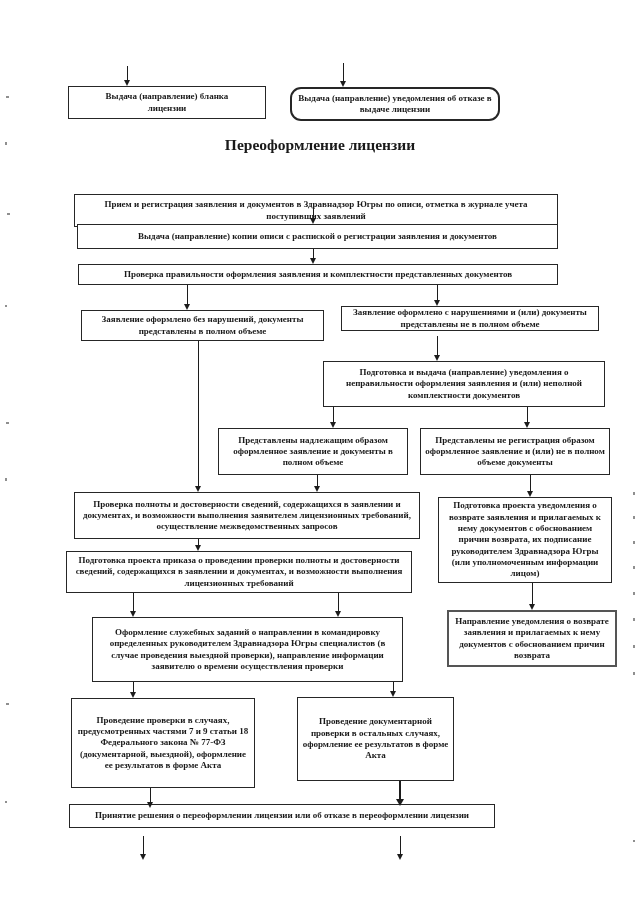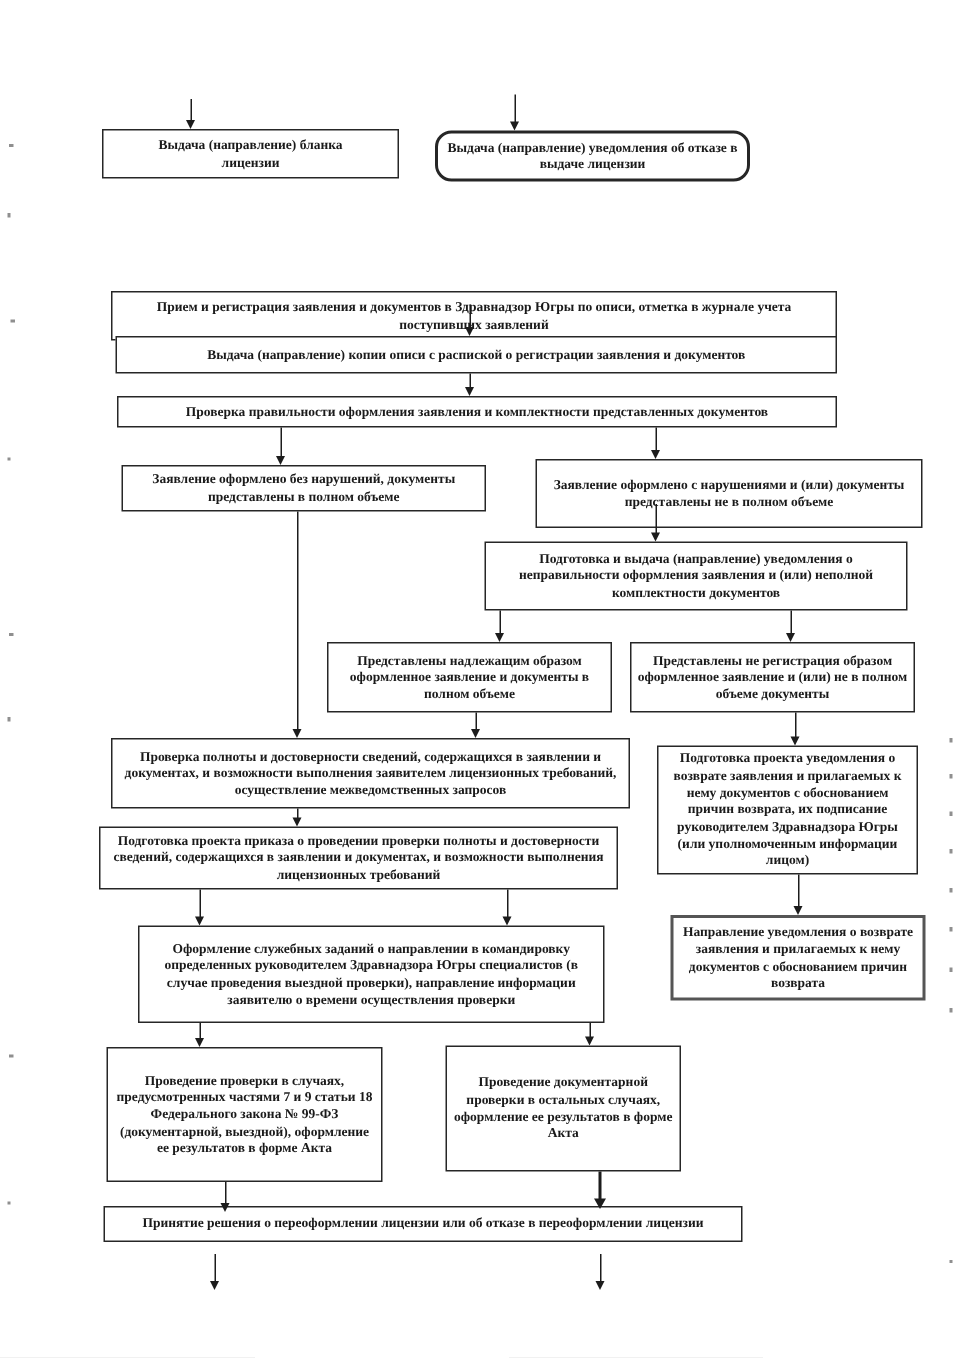--- a/index.html
+++ b/index.html
@@ -44,20 +44,21 @@
     </div>
   <div class="arrow" style="left:343px;top:63px;height:19px;">
       <i class="head"></i>
     </div>
 
   <div class="box" style="left:68px;top:86px;width:198px;height:33px;">
     <span class="inner" style="max-width:150px;">Выдача (направление) бланка лицензии</span>
   </div>
   <div class="box" style="left:290px;top:87px;width:210px;height:34px;border-width:2px;border-radius:11px;">Выдача (направление) уведомления об отказе в выдаче лицензии</div>
 
+  <div class="doc-title">Переоформление лицензии</div>
 
   <div class="box" style="left:74px;top:170px;width:484px;height:33px;margin-top:24px;">Прием и регистрация заявления и документов в Здравнадзор Югры по описи, отметка в журнале учета поступивших заявлений</div>
 
   <div class="arrow" style="left:313px;top:203px;height:16px;">
       <i class="head"></i>
     </div>
 
   <div class="box" style="left:77px;top:224px;width:481px;height:25px;">Выдача (направление) копии описи с распиской о регистрации заявления и документов</div>
 
   <div class="arrow" style="left:313px;top:249px;height:10px;">
@@ -68,21 +69,21 @@
 
   <div class="arrow" style="left:187px;top:285px;height:20px;">
       <i class="head"></i>
     </div>
   <div class="arrow" style="left:437px;top:285px;height:16px;">
       <i class="head"></i>
     </div>
 
   <div class="box" style="left:81px;top:310px;width:243px;height:31px;">Заявление оформлено без нарушений, документы представлены в полном объеме</div>
 
-  <div class="box" style="left:341px;top:306px;width:258px;height:46px;margin-left:16px;">Заявление оформлено с нарушениями и (или) документы представлены не в полном объеме</div>
+  <div class="box" style="left:341px;top:306px;width:258px;height:25px;">Заявление оформлено с нарушениями и (или) документы представлены не в полном объеме</div>
 
   <div class="arrow" style="left:437px;top:336px;height:20px;">
       <i class="head"></i>
     </div>
 
   <div class="box" style="left:323px;top:361px;width:282px;height:46px;">Подготовка и выдача (направление) уведомления о неправильности оформления заявления и (или) неполной комплектности документов</div>
 
   <div class="arrow" style="left:333px;top:407px;height:16px;">
       <i class="head"></i>
     </div>
@@ -129,21 +130,21 @@
 
   <div class="box" style="left:447px;top:610px;width:170px;height:57px;border:2px solid #555;">Направление уведомления о возврате заявления и прилагаемых к нему документов с обоснованием причин возврата</div>
 
   <div class="arrow" style="left:133px;top:682px;height:11px;">
       <i class="head"></i>
     </div>
   <div class="arrow" style="left:393px;top:682px;height:10px;">
       <i class="head"></i>
     </div>
 
-  <div class="box" style="left:71px;top:698px;width:184px;height:90px;border-width:1.6px;">Проведение проверки в случаях, предусмотренных частями 7 и 9 статьи 18 Федерального закона № 99-ФЗ (документарной, выездной), оформление ее результатов в форме Акта</div>
+  <div class="box" style="left:71px;top:698px;width:184px;height:90px;border-width:1.6px;">Проведение проверки в случаях, предусмотренных частями 7 и 9 статьи 18 Федерального закона № 77-ФЗ (документарной, выездной), оформление ее результатов в форме Акта</div>
 
   <div class="box" style="left:297px;top:697px;width:157px;height:84px;">Проведение документарной проверки в остальных случаях, оформление ее результатов в форме Акта</div>
 
   <div class="arrow" style="left:150px;top:788px;height:15px;">
       <i class="head"></i>
     </div>
   <div class="arrow thick" style="left:399px;top:781px;height:20px;">
       <i class="head"></i>
     </div>
 

